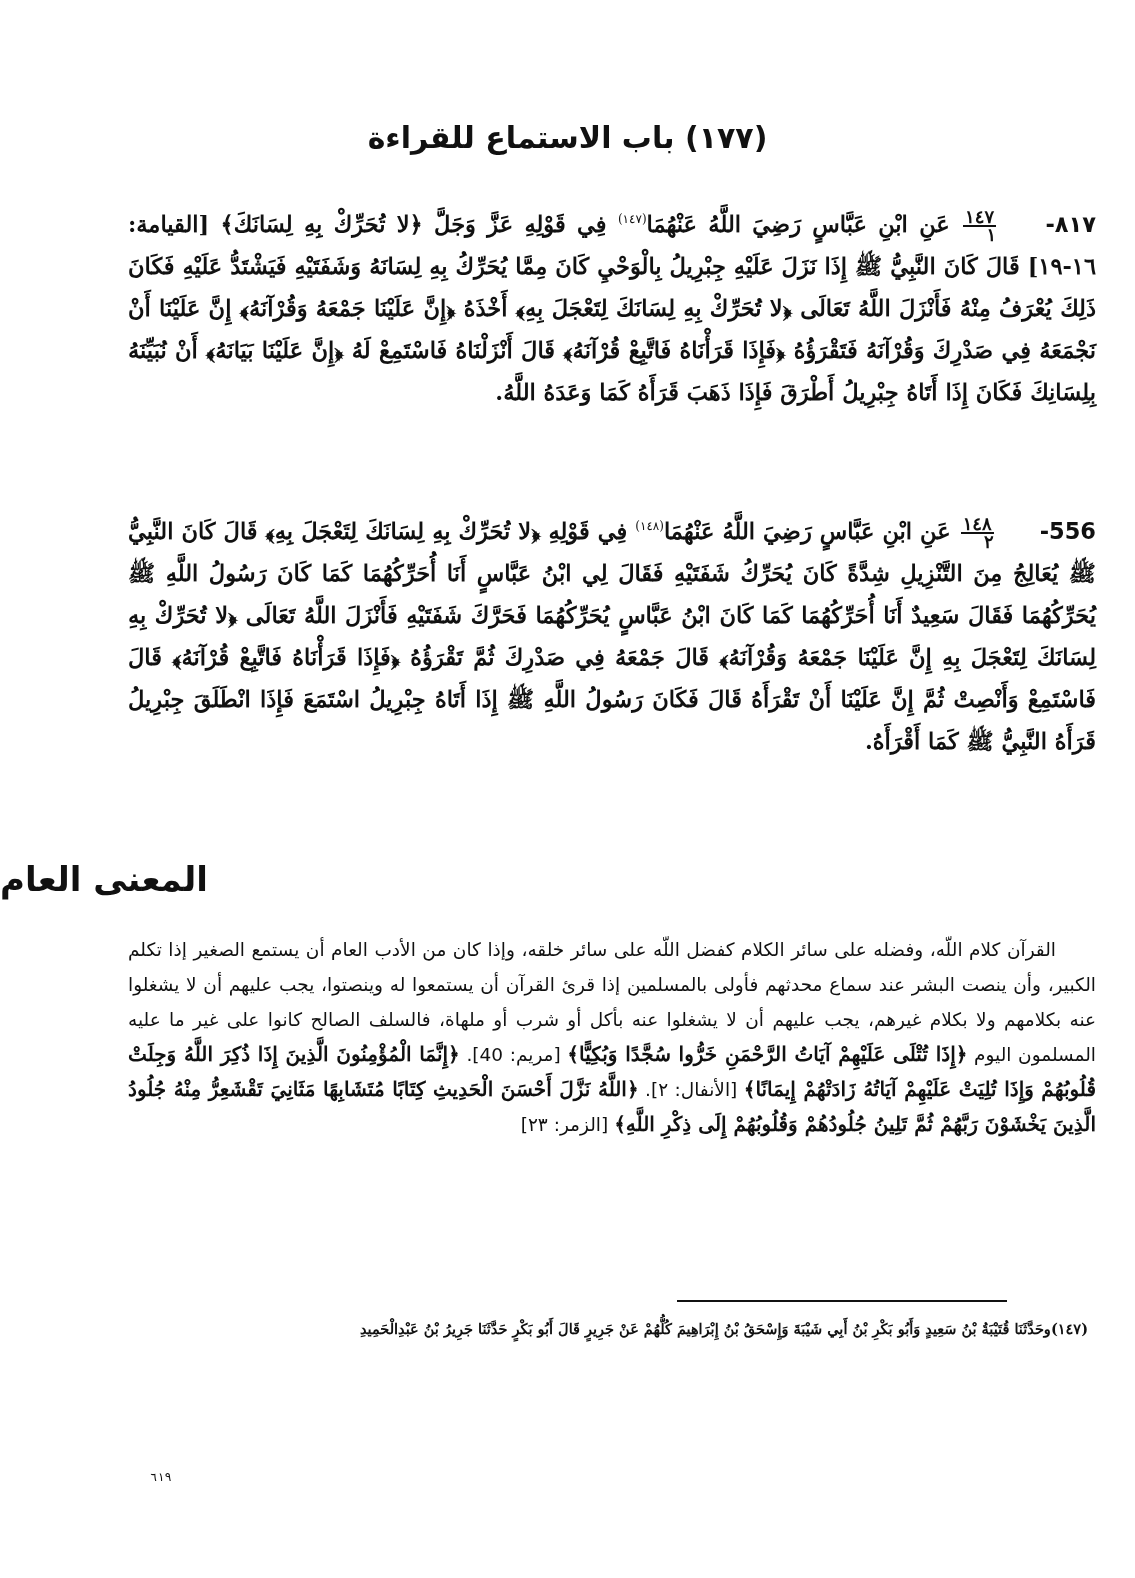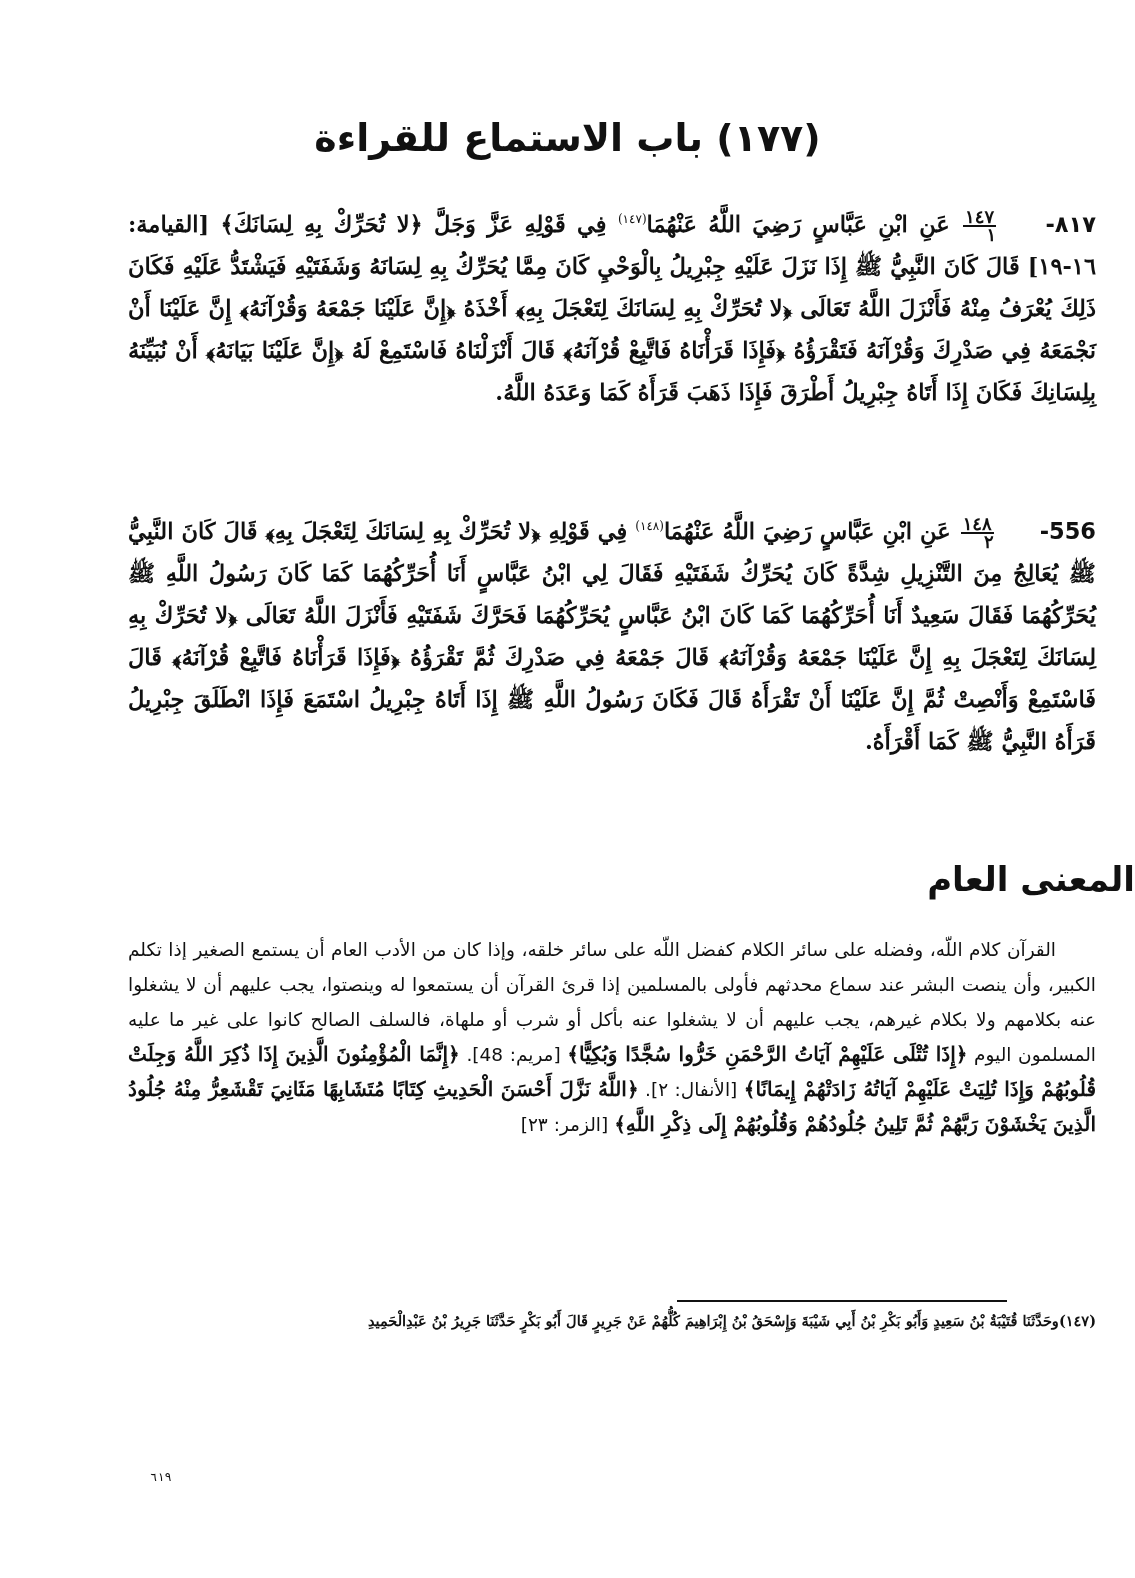--- a/index.html
+++ b/index.html
@@ -20,21 +20,21 @@
     left: 0; top: 0;
     width: 1135px;
     height: 1578px;
   }
   .chapter-title {
     position: absolute;
     top: 108px;
     left: 0;
     width: 1135px;
     text-align: center;
-    font-size: 38px;
+    font-size: 30px;
     font-weight: bold;
     line-height: 60px;
   }
   .hadith {
     position: absolute;
     left: 128px;
     width: 968px;
     font-family: "DejaVu Serif", serif;
     font-weight: bold;
     font-size: 22.5px;
@@ -62,21 +62,21 @@
   .fn-ref {
     font-size: 12px;
     vertical-align: super;
     font-weight: normal;
   }
   .section-title {
     position: absolute;
     top: 854px;
     left: 0;
     width: 1135px;
-    text-align: right;
+    text-align: left;
     font-size: 34px;
     font-weight: bold;
     line-height: 50px;
   }
   .general {
     position: absolute;
     top: 932px;
     left: 128px;
     width: 968px;
     font-family: "DejaVu Sans", sans-serif;
@@ -102,21 +102,21 @@
   .footnotes {
     position: absolute;
     top: 1310px;
     left: 128px;
     width: 968px;
     font-family: "DejaVu Serif", serif;
     font-weight: bold;
     font-size: 14.5px;
     line-height: 22px;
   }
-  .footnotes .fn { margin: 0; }
+  .footnotes .fn { margin: 8px; }
   .footnotes .fn .cont { display: block; padding-right: 20px; }
   .page-number {
     position: absolute;
     top: 1470px;
     left: 150px;
     font-family: Liberation Mono, monospace;
     font-size: 12px;
     letter-spacing: 4px;
   }
 </style>
@@ -145,21 +145,21 @@
     </span>
     <span>عَنِ ابْنِ عَبَّاسٍ رَضِيَ اللَّهُ عَنْهُمَا</span><sup class="fn-ref">(١٤٨)</sup>
     <span>فِي قَوْلِهِ ﴿لا تُحَرِّكْ بِهِ لِسَانَكَ لِتَعْجَلَ بِهِ﴾ قَالَ كَانَ النَّبِيُّ ﷺ يُعَالِجُ مِنَ التَّنْزِيلِ شِدَّةً كَانَ يُحَرِّكُ شَفَتَيْهِ فَقَالَ لِي ابْنُ عَبَّاسٍ أَنَا أُحَرِّكُهُمَا كَمَا كَانَ رَسُولُ اللَّهِ ﷺ يُحَرِّكُهُمَا فَقَالَ سَعِيدٌ أَنَا أُحَرِّكُهُمَا كَمَا كَانَ ابْنُ عَبَّاسٍ يُحَرِّكُهُمَا فَحَرَّكَ شَفَتَيْهِ فَأَنْزَلَ اللَّهُ تَعَالَى ﴿لا تُحَرِّكْ بِهِ لِسَانَكَ لِتَعْجَلَ بِهِ إِنَّ عَلَيْنَا جَمْعَهُ وَقُرْآنَهُ﴾ قَالَ جَمْعَهُ فِي صَدْرِكَ ثُمَّ تَقْرَؤُهُ ﴿فَإِذَا قَرَأْنَاهُ فَاتَّبِعْ قُرْآنَهُ﴾ قَالَ فَاسْتَمِعْ وَأَنْصِتْ ثُمَّ إِنَّ عَلَيْنَا أَنْ تَقْرَأَهُ قَالَ فَكَانَ رَسُولُ اللَّهِ ﷺ إِذَا أَتَاهُ جِبْرِيلُ اسْتَمَعَ فَإِذَا انْطَلَقَ جِبْرِيلُ قَرَأَهُ النَّبِيُّ ﷺ كَمَا أَقْرَأَهُ.</span>
   </div>
 
   <div class="section-title">المعنى العام</div>
 
   <div class="general">
     <span>القرآن كلام اللّه، وفضله على سائر الكلام كفضل اللّه على سائر خلقه، وإذا كان من الأدب العام أن يستمع الصغير إذا تكلم الكبير، وأن ينصت البشر عند سماع محدثهم فأولى بالمسلمين إذا قرئ القرآن أن يستمعوا له وينصتوا، يجب عليهم أن لا يشغلوا عنه بكلامهم ولا بكلام غيرهم، يجب عليهم أن لا يشغلوا عنه بأكل أو شرب أو ملهاة، فالسلف الصالح كانوا على غير ما عليه المسلمون اليوم</span>
     <span class="ayah">﴿إِذَا تُتْلَى عَلَيْهِمْ آيَاتُ الرَّحْمَنِ خَرُّوا سُجَّدًا وَبُكِيًّا﴾</span>
-    <span>[مريم: 48].</span>
+    <span>[مريم: 40].</span>
     <span class="ayah">﴿إِنَّمَا الْمُؤْمِنُونَ الَّذِينَ إِذَا ذُكِرَ اللَّهُ وَجِلَتْ قُلُوبُهُمْ وَإِذَا تُلِيَتْ عَلَيْهِمْ آيَاتُهُ زَادَتْهُمْ إِيمَانًا﴾</span>
     <span>[الأنفال: ٢].</span>
     <span class="ayah">﴿اللَّهُ نَزَّلَ أَحْسَنَ الْحَدِيثِ كِتَابًا مُتَشَابِهًا مَثَانِيَ تَقْشَعِرُّ مِنْهُ جُلُودُ الَّذِينَ يَخْشَوْنَ رَبَّهُمْ ثُمَّ تَلِينُ جُلُودُهُمْ وَقُلُوبُهُمْ إِلَى ذِكْرِ اللَّهِ﴾</span>
     <span>[الزمر: ٢٣]</span>
   </div>
 
   <div class="footnote-rule"></div>
 
   <div class="footnotes">
     <p class="fn">

